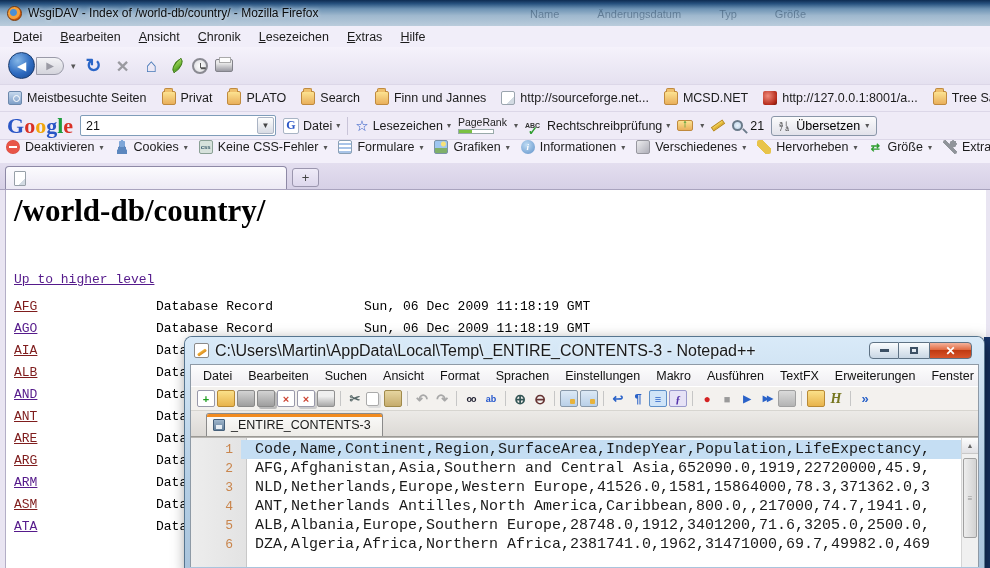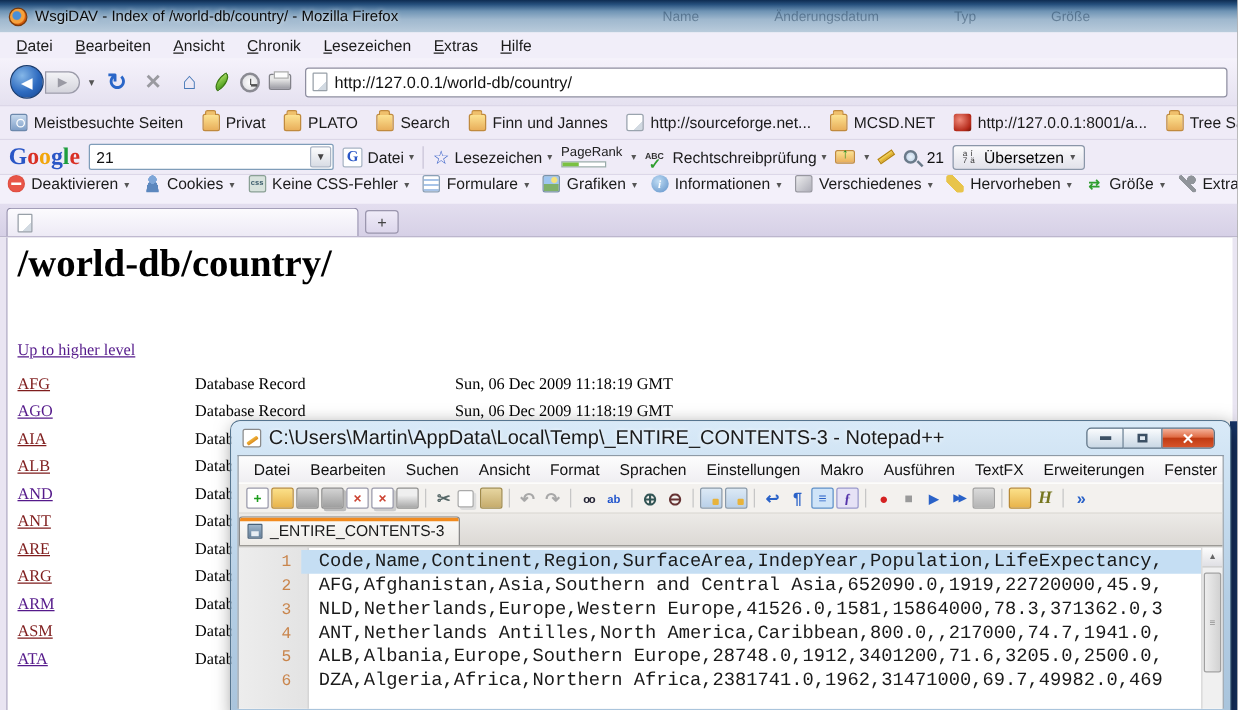--- a/index.html
+++ b/index.html
@@ -7,21 +7,21 @@
   .screen{position:relative;width:990px;height:568px;overflow:hidden;background:#fff}
 
   
   .ff-titlebar{position:absolute;left:0;top:0;width:990px;height:26px;
     background:linear-gradient(180deg,#0E2C52 0,#27517E 14%,#6E93B4 34%,#9FB8CE 60%,#BACCDC 100%);
     display:flex;align-items:center;padding-left:7px;gap:6px}
   .ff-logo{width:15px;height:15px;border-radius:50%;
     background:radial-gradient(circle at 42% 42%,#4A8FD6 0 3px,#F6A13C 4px 6px,#D4590B 7px);
     border:1px solid #7C3A08;flex:0 0 auto}
   .ff-title{font-size:12px;color:#0B0B0B;text-shadow:0 0 4px rgba(255,255,255,.8);white-space:nowrap}
-  .ghosts{position:absolute;top:8px;left:530px;display:flex;gap:60px;opacity:.45;filter:blur(.6px)}
+  .ghosts{position:absolute;top:8px;left:530px;display:flex;gap:38px;opacity:.45;filter:blur(.6px)}
   .ghosts span{font-size:11px;color:#1E3A55}
 
   .ff-menubar{position:absolute;left:0;top:26px;width:990px;height:21px;background:#F1EEF9;
     display:flex;align-items:center;padding-left:4px}
   .ff-menubar .menu-item{display:inline-block;font-size:12.5px;color:#1B1B1B;padding:2px 9px;cursor:default}
   .ff-menubar .menu-item::first-letter{text-decoration:underline}
 
   .ff-navbar{position:absolute;left:0;top:47px;width:990px;height:37px;
     background:linear-gradient(#F5F2FB,#E5E1F0);display:flex;align-items:center;padding:0 8px 0 8px;gap:7px}
   .nav-back{width:27px;height:27px;border-radius:50%;border:1px solid #1A3C6E;
@@ -52,21 +52,21 @@
   .bm{display:flex;align-items:center;gap:5px;font-size:12.5px;color:#1B1B1B;white-space:nowrap}
   .icon-folder{width:16px;height:11px;background:linear-gradient(#FCE291,#E9AF5B);border:1px solid #C08A3E;border-radius:2px;position:relative;flex:0 0 auto}
   .icon-folder::before{content:"";position:absolute;top:-4px;left:1px;width:7px;height:3px;background:#EFC06C;border:1px solid #C08A3E;border-bottom:none;border-radius:2px 2px 0 0}
   .icon-page{width:11px;height:14px;background:linear-gradient(135deg,#FFF 70%,#D2DAE2 70%);border:1px solid #9AA4AE;border-radius:1px;flex:0 0 auto}
   .icon-globe{width:13px;height:13px;border-radius:50%;background:radial-gradient(circle at 35% 35%,#F08A7A,#B52A1A 70%,#6A1205);flex:0 0 auto}
   .icon-most-visited{width:15px;height:13px;border-radius:3px;border:1px solid #6C88AC;background:linear-gradient(#C6D9EE,#7F9FC8);position:relative;flex:0 0 auto}
   .icon-most-visited::after{content:"";position:absolute;left:4px;top:3px;width:5px;height:5px;border:1.5px solid #FFF;border-radius:50%}
 
   .ff-google{position:absolute;left:0;top:111px;width:990px;height:28px;background:#EFEBF7;
     border-top:1px solid #DCD7E8;display:flex;align-items:center;gap:7px;padding-left:7px;overflow:hidden}
-  .g-logo{font-family:"Liberation Serif",serif;font-weight:700;font-size:19px;letter-spacing:0;line-height:1}
+  .g-logo{font-family:"Liberation Serif",serif;font-weight:700;font-size:22px;letter-spacing:0;line-height:1}
   .g-combo{width:196px;height:21px;background:#fff;border:1px solid #7F9DB9;border-radius:2px;display:flex;align-items:center}
   .g-combo .val{flex:1;font-size:12.5px;padding-left:5px;color:#111}
   .g-combo .dd{width:17px;height:17px;margin-right:1px;border-radius:2px;background:linear-gradient(#FDFDFD,#D8DCE4);border:1px solid #AAB4C4;font-size:8px;color:#444;display:flex;align-items:center;justify-content:center}
   .vsep{width:1px;height:18px;background:#C9C4D8}
   .g-btn{display:flex;align-items:center;gap:4px;font-size:12.5px;color:#1B1B1B;white-space:nowrap}
   .g-caret{font-size:8px;color:#555}
   .gG{width:16px;height:16px;border:1px solid #A8B4C4;border-radius:2px;background:#fff;color:#2A56C6;
     font-family:"Liberation Serif",serif;font-weight:700;font-size:12px;display:flex;align-items:center;justify-content:center}
   .g-star{color:#2855C4;font-size:15px}
   .pr-wrap{display:flex;flex-direction:column;align-items:flex-start;line-height:1}
@@ -108,21 +108,21 @@
     background:linear-gradient(#FCFBFE,#EDEAF5);display:flex;align-items:center;gap:6px;padding:0 8px}
   .ff-tab .label{font-size:12px;font-weight:700;color:#222;white-space:nowrap;overflow:hidden}
   .ff-newtab{width:27px;height:19px;margin-bottom:2px;border:1px solid #9B96AE;border-radius:3px;
     background:linear-gradient(#EFEBF8,#DDD7EC);font-size:13px;color:#444;display:flex;align-items:center;justify-content:center}
 
   
   .content{position:absolute;left:0;top:190px;width:990px;height:378px;background:#fff}
   .win-edge-left{position:absolute;left:0;top:0;bottom:0;width:6px;background:#E9E5F2;border-right:1px solid #B3AEC6}
   .win-edge-right{position:absolute;right:0;top:0;bottom:0;width:4px;background:#E9E5F2}
   .page-title{position:absolute;left:14px;top:3px;font-family:"Liberation Serif",serif;font-weight:700;font-size:31px;color:#000}
-  .mono{font-family:Liberation Serif, serif}
+  .mono{font-family:Liberation Mono, monospace}
   .up-link{position:absolute;left:14px;top:82px;font-size:13px;color:#551A8B;text-decoration:underline;white-space:pre}
   .dir-rows{position:absolute;left:14px;top:106px;right:0}
   .dir-row{height:22px;line-height:22px;font-size:13px;white-space:pre}
   .dir-name{display:inline-block;width:142px;color:#7f1d1d;text-decoration:underline}
   .dir-row.visited .dir-name{color:#551A8B}
   .dir-type{display:inline-block;width:208px;color:#000}
   .dir-date{color:#000}
   .desktop-edge{position:absolute;right:0;top:337px;width:6px;height:231px;background:#17366B;z-index:9}
 
   
@@ -170,21 +170,21 @@
   .npp-indent{border:1px solid #5E90C8;background:#CFE4F8}.npp-indent::after{content:"≡";color:#2A62C8}
   .npp-func{background:#E6E2F6;border:1px solid #9999CC}.npp-func::after{content:"ƒ";color:#5533AA;font-family:"Liberation Serif",serif}
   .npp-record::after{content:"●";color:#D42222;font-size:12px}
   .npp-stop-play::after{content:"■";color:#9A9A9A;font-size:11px}
   .npp-play::after{content:"▶";color:#2A62C8;font-size:10px}
   .npp-play-multi::after{content:"▶▶";color:#2A62C8;font-size:8px;letter-spacing:-2px}
   .npp-save-macro{background:linear-gradient(#DADADA,#B4B4B4);border:1px solid #A0A0A0}
   .npp-ext-folder{background:linear-gradient(#FBE089,#E8B34B);border:1px solid #B98A35}
   .npp-ext-h::after{content:"H";font:italic 700 14px "Liberation Serif",serif;color:#76761E}
   .npp-more::after{content:"»";color:#2A62C8;font-size:13px}
-  .npp-tabbar{height:26px;background:linear-gradient(#ECEAE7,#DCD9D5);border-bottom:1px solid #9C9A96;display:flex;align-items:flex-end;padding-left:0}
+  .npp-tabbar{height:26px;background:linear-gradient(#ECEAE7,#DCD9D5);border-bottom:1px solid #9C9A96;display:flex;align-items:flex-end;padding-left:15px}
   .npp-tab{position:relative;height:23px;display:inline-flex;align-items:center;gap:6px;padding:0 11px 0 6px;
     background:linear-gradient(#FBFBFA,#EDEBE7);border:1px solid #8A8A8A;border-bottom:none;border-radius:3px 3px 0 0;overflow:hidden}
   .npp-tab::before{content:"";position:absolute;left:0;top:0;right:0;height:3px;background:#F28B1F}
   .tab-disk{width:12px;height:12px;background:linear-gradient(#9FB6CC,#64809B);border:1px solid #46607A;border-radius:1px;position:relative}
   .tab-disk::after{content:"";position:absolute;left:2px;right:2px;bottom:1px;height:4px;background:#E8EEF4}
   .npp-tab .label{font-size:12.5px;color:#1A1A1A;white-space:nowrap}
   .npp-editor{position:relative;height:131px;background:#FFF;border-top:1px solid #B8B6B2;overflow:hidden}
   .gutter-bg{position:absolute;left:0;top:0;bottom:0;width:56px;background:linear-gradient(90deg,#EDEDED,#E3E3E3);border-right:1px solid #C8C8C8}
   .ed-lines{position:absolute;left:0;top:2px;right:17px}
   .ed-line{display:flex;height:19px;line-height:19px}
@@ -232,24 +232,20 @@
     <span class="nav-caret">▾</span>
     <span class="nav-btn nav-reload">↻</span>
     <span class="nav-btn nav-stop">×</span>
     <span class="nav-btn nav-home">⌂</span>
     <span class="nav-leaf"></span>
     <span class="nav-clock">
         <i></i>
         <i class="m"></i>
       </span>
     <span class="nav-print"></span>
-    <div class="urlbar">
-      <span class="pg-ico"></span>
-      <span class="url-text">http://127.0.0.1/world-db/country/</span>
-    </div>
   </div>
 
   <div class="ff-bookmarks">
 
       <span class="bm">
         <span class="wd-ico icon-most-visited"></span>
         <span>Meistbesuchte Seiten</span>
       </span>
 
       <span class="bm">

